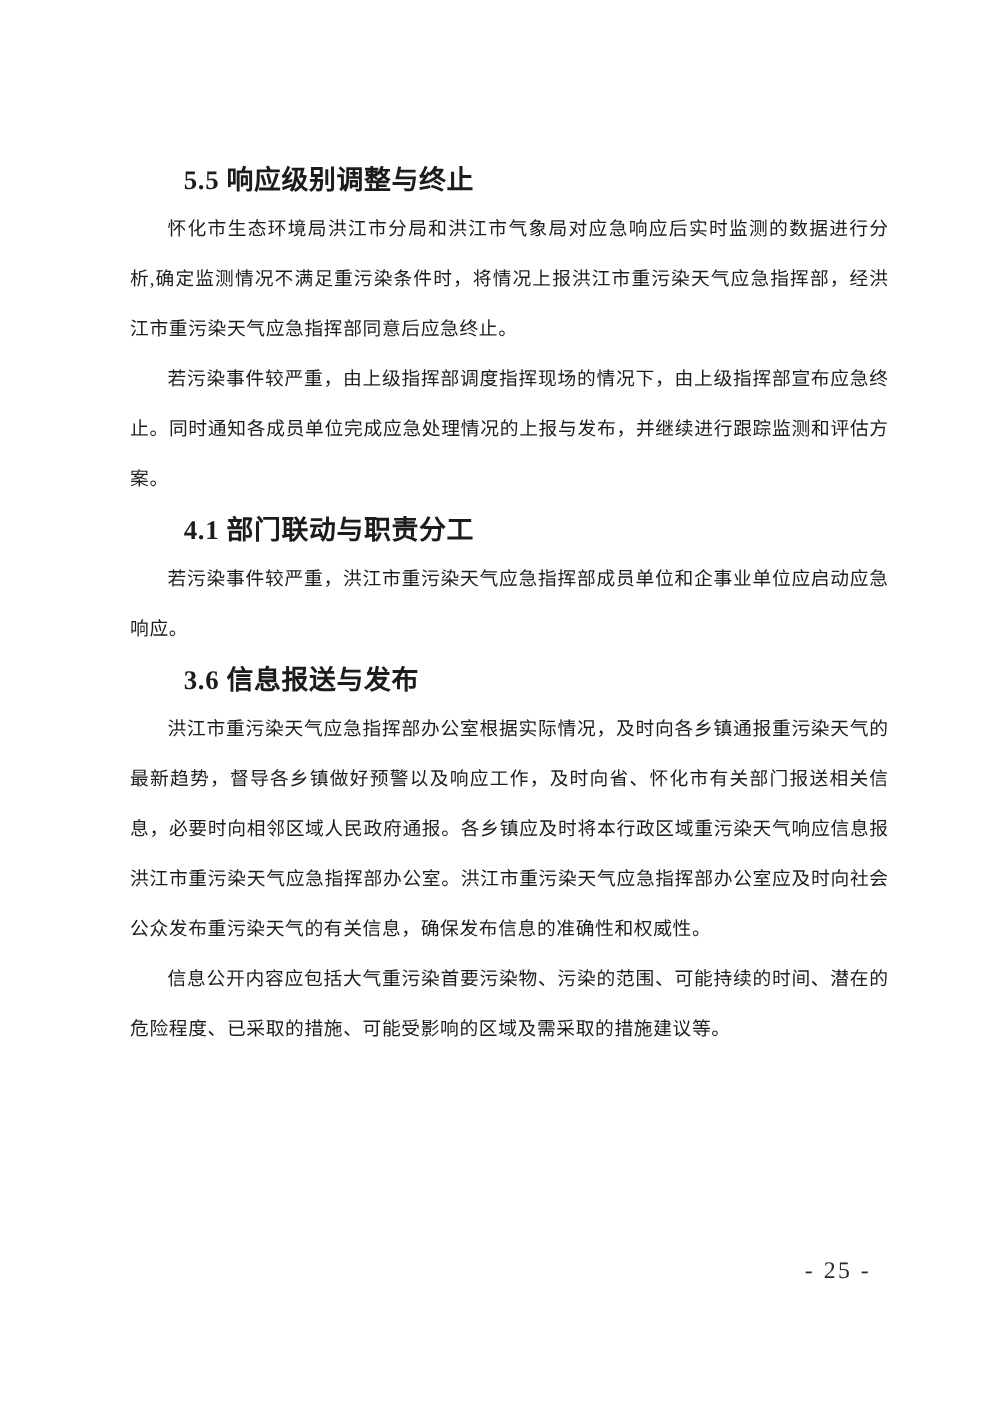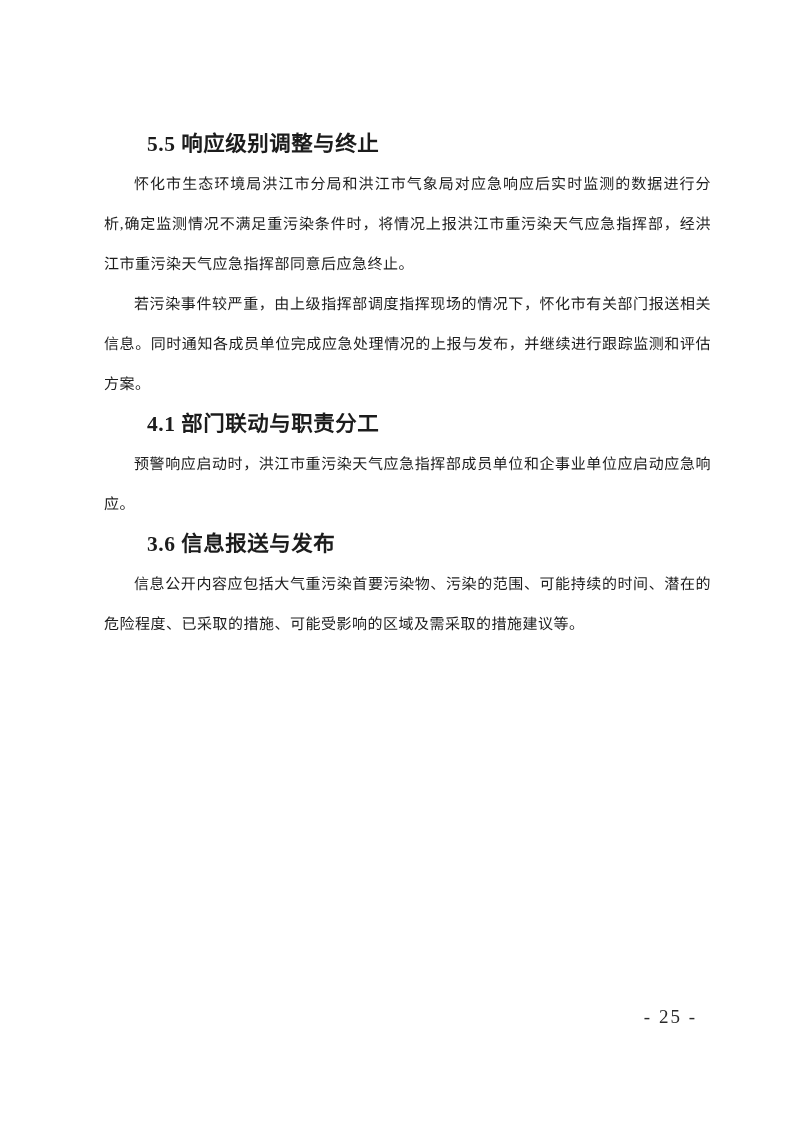--- a/index.html
+++ b/index.html
@@ -51,20 +51,21 @@
     text-align: right;
   }
 </style>
 </head>
 <body>
 
 <div class="page">
   <main class="content">
     <h2 class="heading">5.5 响应级别调整与终止</h2>
     <p class="para">怀化市生态环境局洪江市分局和洪江市气象局对应急响应后实时监测的数据进行分析,确定监测情况不满足重污染条件时，将情况上报洪江市重污染天气应急指挥部，经洪江市重污染天气应急指挥部同意后应急终止。</p>
-    <p class="para">若污染事件较严重，由上级指挥部调度指挥现场的情况下，怀化市有关部门报送相关信息。同时通知各成员单位完成应急处理情况的上报与发布，并继续进行跟踪监测和评估方案。</p>
+    <p class="para">若污染事件较严重，由上级指挥部调度指挥现场的情况下，由上级指挥部宣布应急终止。同时通知各成员单位完成应急处理情况的上报与发布，并继续进行跟踪监测和评估方案。</p>
     <h2 class="heading">4.1 部门联动与职责分工</h2>
-    <p class="para">预警响应启动时，洪江市重污染天气应急指挥部成员单位和企事业单位应启动应急响应。</p>
+    <p class="para">若污染事件较严重，洪江市重污染天气应急指挥部成员单位和企事业单位应启动应急响应。</p>
     <h2 class="heading">3.6 信息报送与发布</h2>
+    <p class="para">洪江市重污染天气应急指挥部办公室根据实际情况，及时向各乡镇通报重污染天气的最新趋势，督导各乡镇做好预警以及响应工作，及时向省、怀化市有关部门报送相关信息，必要时向相邻区域人民政府通报。各乡镇应及时将本行政区域重污染天气响应信息报洪江市重污染天气应急指挥部办公室。洪江市重污染天气应急指挥部办公室应及时向社会公众发布重污染天气的有关信息，确保发布信息的准确性和权威性。</p>
     <p class="para">信息公开内容应包括大气重污染首要污染物、污染的范围、可能持续的时间、潜在的危险程度、已采取的措施、可能受影响的区域及需采取的措施建议等。</p>
   </main>
   <div class="page-number">- 25 -</div>
 </div>
 
 </body></html>

